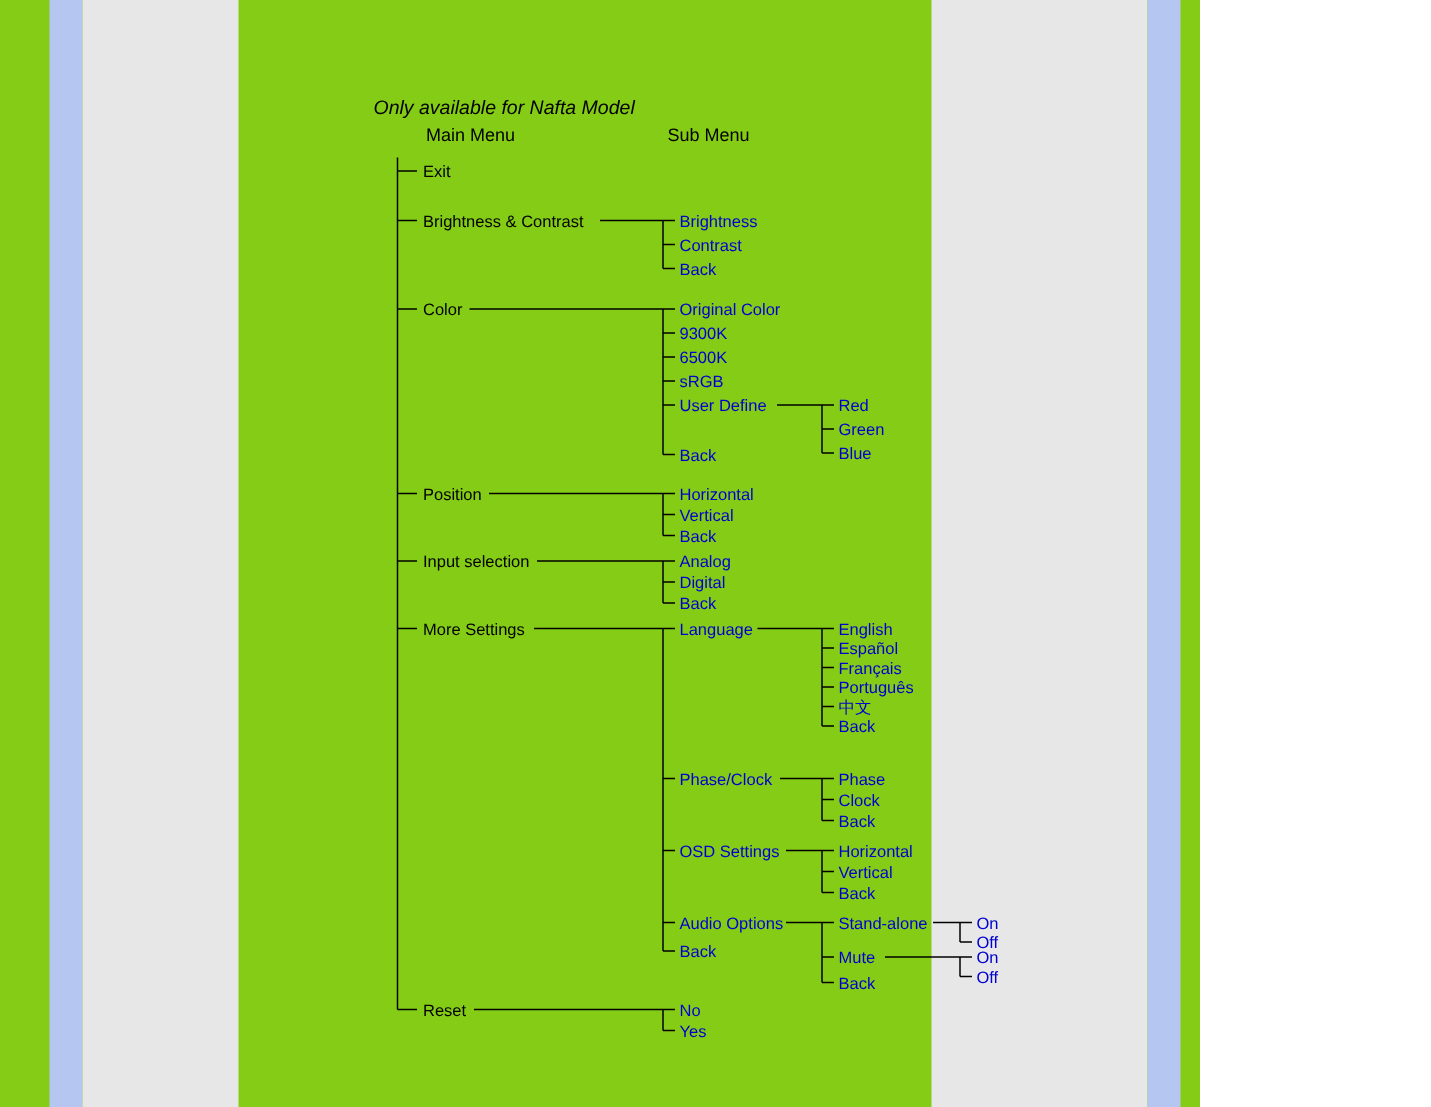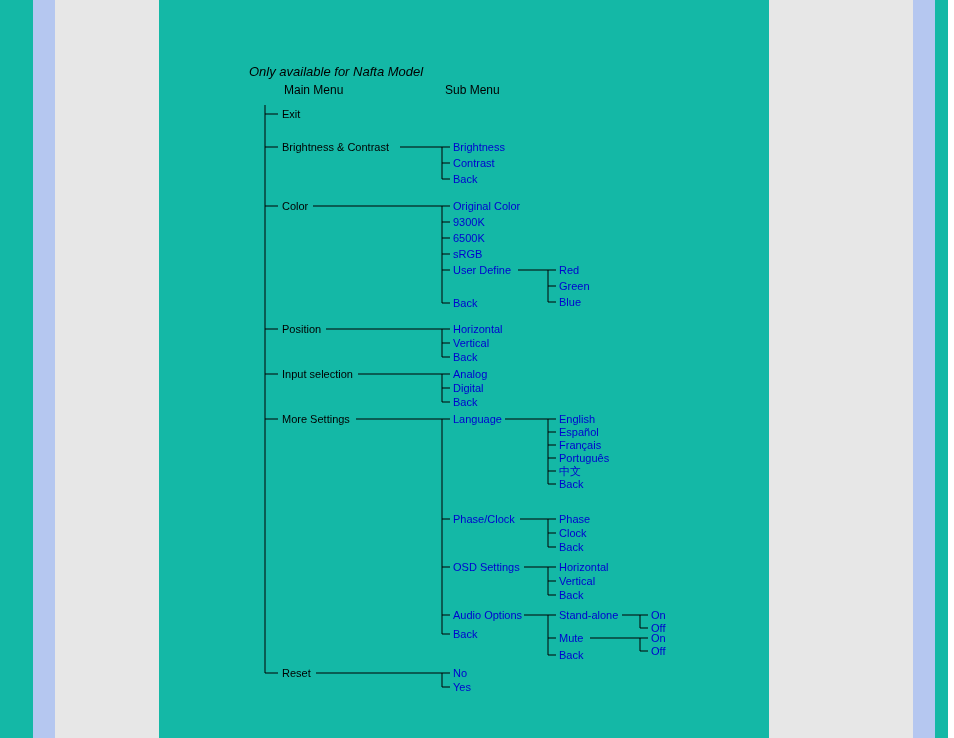--- a/index.html
+++ b/index.html
@@ -1,16 +1,16 @@
 <!DOCTYPE html>
 <html><head>
 <meta charset="utf-8">
 <style>
   html,body{margin:0;padding:0;background:#fff;font-family:Arial,Helvetica,sans-serif;font-size:11px;color:#000;}
-  .page{position:relative;width:948px;height:738px;background:#14b8a6;overflow:hidden;text-decoration:underline;}
+  .page{position:relative;width:800px;height:738px;background:#84cc16;overflow:hidden;text-decoration:underline;}
   .strip{position:absolute;top:0;height:100%;}
   .strip-blue{background:#b5c7f0;width:22px;}
   .strip-grey{background:#e7e7e7;}
   .strip-l-blue{left:33px;}
   .strip-l-grey{left:55px;width:104px;}
   .strip-r-grey{right:35px;width:144px;}
   .strip-r-blue{right:13px;}
   .title{position:absolute;left:249px;top:64px;font-size:13px;font-style:italic;font-family:"Segoe UI",Arial,sans-serif;}
   svg{position:absolute;left:0;top:0;}
   svg text{font-family:Arial,Helvetica,sans-serif;font-size:11px;}

